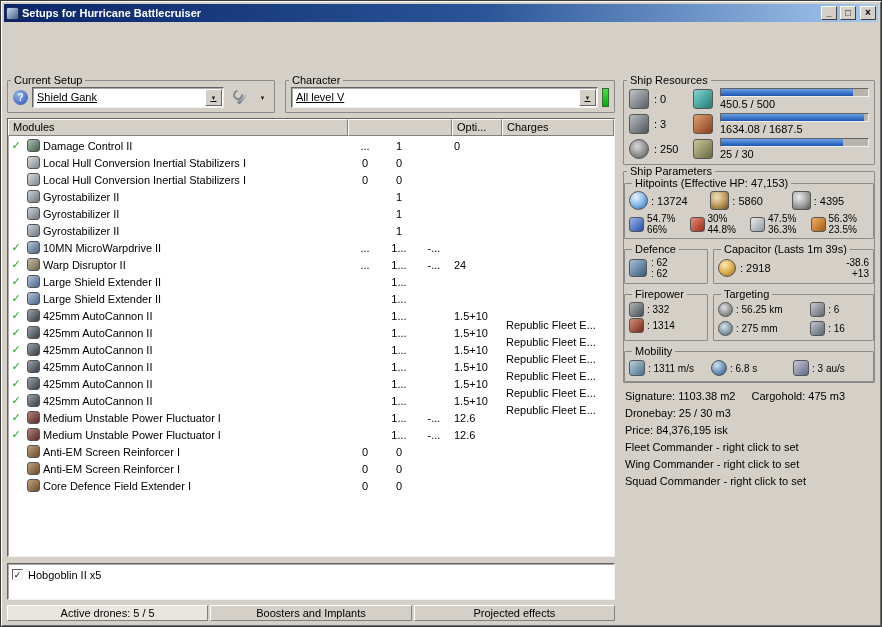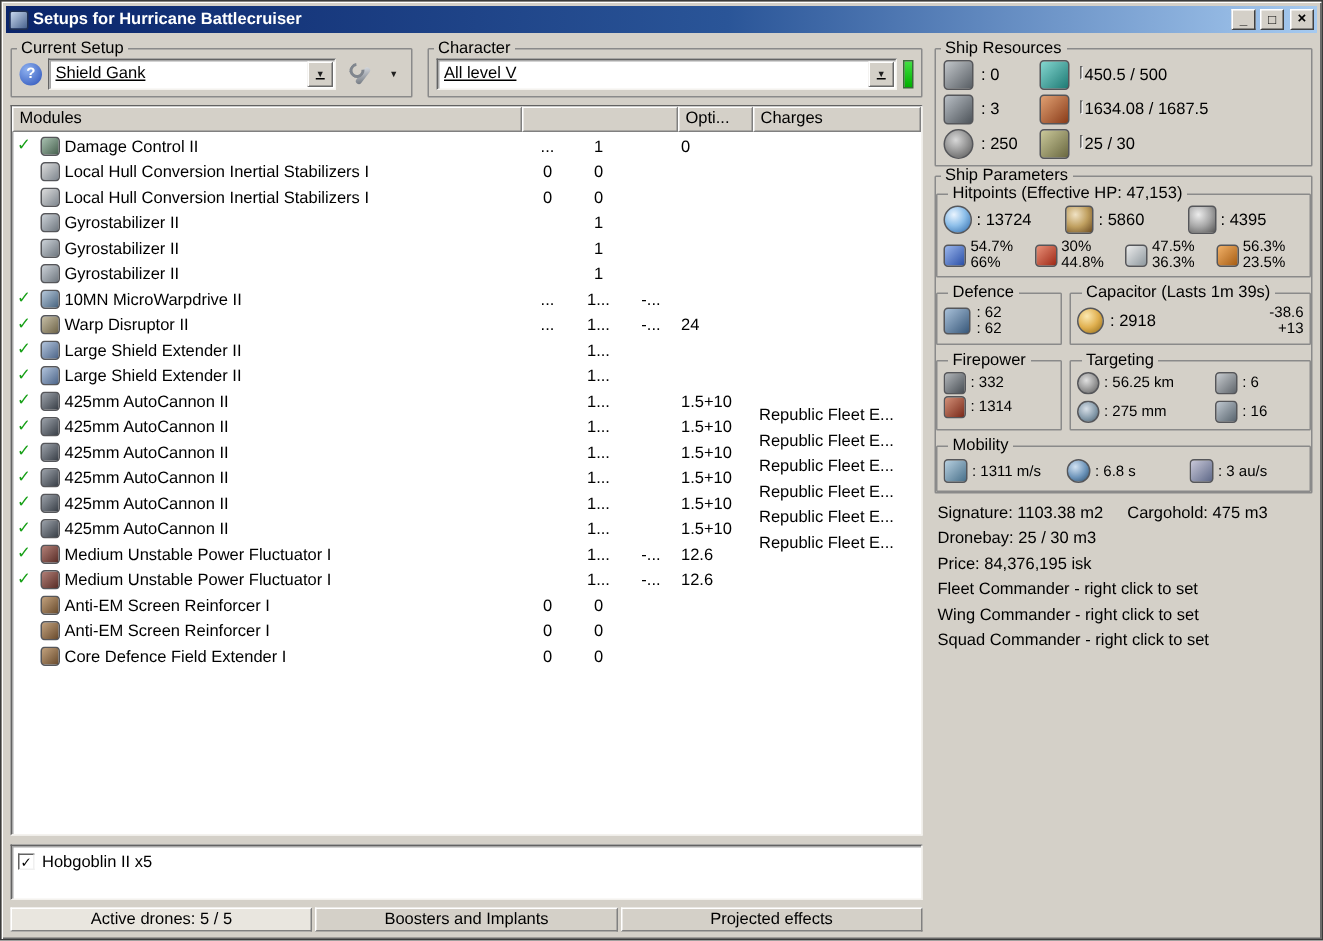--- a/index.html
+++ b/index.html
@@ -1,21 +1,21 @@
 <!DOCTYPE html>
 <html><head>
 <meta charset="utf-8">
 <style>
   * { box-sizing: border-box; }
   html,body { margin:0; padding:0; }
   body { font-family:"Liberation Sans","DejaVu Sans",sans-serif; font-size:11px; color:#000; background:#808080; }
 
   .window { width:882px; height:627px; background:#d4d0c8; border:1px solid #3a3a3a;
             box-shadow: inset 1px 1px 0 #ffffff, inset -1px -1px 0 #6a6a6a;
-            padding:3px; display:flex; flex-direction:column; }
+            padding:3px; display:flex; flex-direction:column;gap:48px; }
 
   
   .titlebar { height:18px; flex:none; background:linear-gradient(90deg,#0a246a 0%,#2a5598 55%,#a6caf0 100%);
               display:flex; align-items:center; gap:3px; padding:0 2px; }
   .app-icon { width:13px; height:13px; border-radius:2px; background:linear-gradient(135deg,#c8d8ee,#46618c);
               border:1px solid #203050; flex:none; }
   .title-text { color:#fff; font-weight:bold; font-size:11px; flex:1; white-space:nowrap; overflow:hidden; }
   .win-btn { width:16px; height:14px; flex:none; background:#d4d0c8; border:1px solid;
              border-color:#ffffff #404040 #404040 #ffffff; font-size:9px; line-height:12px;
              text-align:center; font-weight:bold; }
@@ -114,21 +114,21 @@
   .ic-scan-resolution { background:radial-gradient(circle at 40% 35%,#d8e0e8,#8096a6 60%,#4a5a66); border-radius:50%; }
   .ic-sensor-strength { background:linear-gradient(135deg,#c0c8d0,#58646e); }
   .ic-max-velocity { background:linear-gradient(135deg,#b8d0e0,#48708a); }
   .ic-align-time { background:radial-gradient(circle at 35% 30%,#d2e2f2,#6a92b8 55%,#2a4a66); border-radius:50%; }
   .ic-warp-speed { background:linear-gradient(135deg,#c8c8d8,#5e6888); }
 
   
   .res-box { flex:none; margin-bottom:7px; }
   .res-rows { padding:2px 5px 4px 5px; display:flex; flex-direction:column; gap:3px; }
   .res-row { display:grid; grid-template-columns:22px 36px 24px 1fr; align-items:center; gap:3px; }
-  .bar-stack { display:flex; gap:1px; min-width:0; }
+  .bar-stack { display:flex; flex-direction:column; gap:1px; min-width:0; }
   .bar { height:9px; background:#b8b4ac; border:1px solid; border-color:#636363 #f0f0f0 #f0f0f0 #636363; overflow:hidden; display:block; }
   .bar-fill { display:block; height:100%; background:linear-gradient(180deg,#6aa0e8,#1b55b0); }
   .bar-text { font-size:11px; line-height:12px; white-space:nowrap; }
 
   
   .params-box { flex:none; padding:2px 4px 4px 4px; display:flex; flex-direction:column; gap:4px; margin-bottom:6px; }
   fieldset.sub { padding:1px 4px 3px 4px; }
   .hp-pools { display:flex; align-items:center; gap:4px; padding:1px 0 3px 0; }
   .stat { display:flex; align-items:center; gap:3px; flex:1; min-width:0; }
   .stat-val { white-space:nowrap; }

